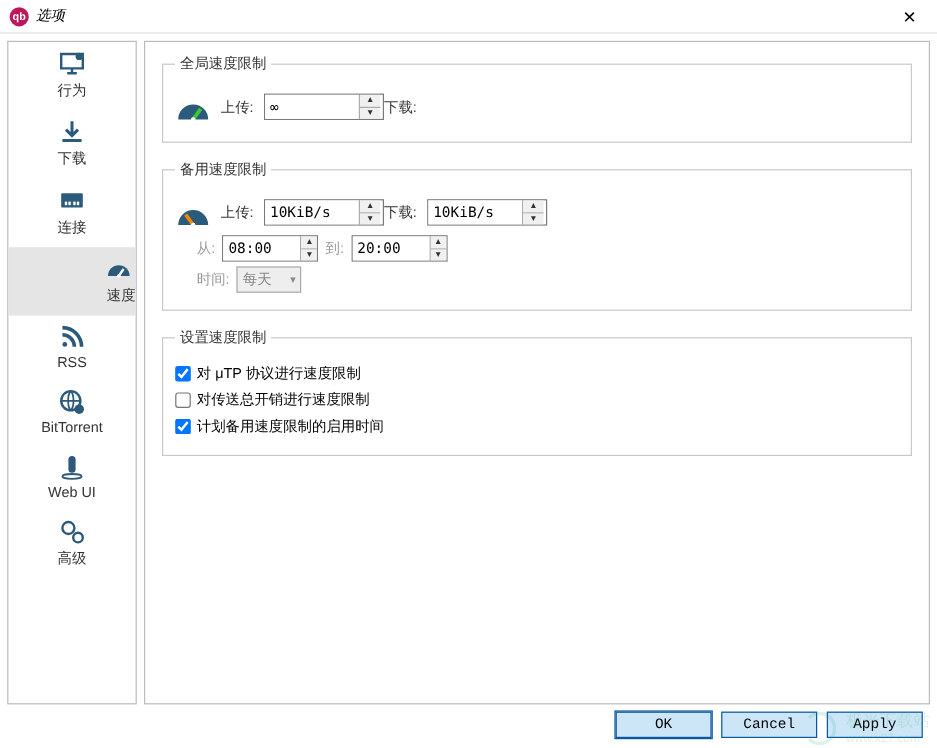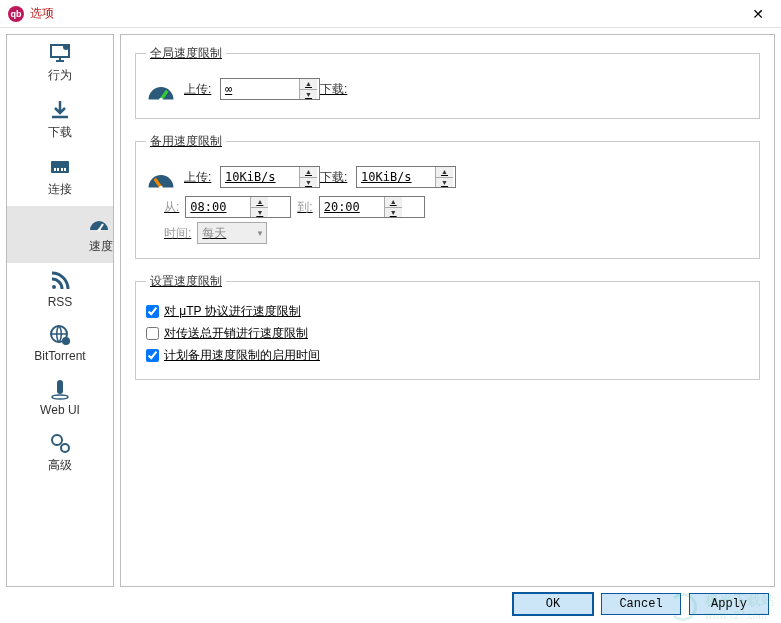--- a/index.html
+++ b/index.html
@@ -1,47 +1,47 @@
 <!DOCTYPE html>
 <html><head>
 <meta charset="utf-8">
 <style>
 * { box-sizing: border-box; margin: 0; padding: 0; }
 body { font-family: "Microsoft YaHei", sans-serif; font-size: 12px; background: #fff; width: 781px; height: 623px; overflow: hidden; position: relative; }
 .titlebar { height: 28px; display: flex; align-items: center; padding: 0 8px; border-bottom: 1px solid #e0e0e0; }
 .titlebar .app-icon { width: 16px; height: 16px; border-radius: 50%; background: #be185d; color: #fff; display: flex; align-items: center; justify-content: center; font-size: 9px; font-weight: bold; margin-right: 6px; }
-.titlebar .title { flex: 1; font-size: 12px; color: #b91c1c; }
+.titlebar .title { flex: 1; font-size: 12px; color: #000000; font-style: italic; }
 .titlebar .close { width: 30px; text-align: center; font-size: 14px; cursor: pointer; }
 .main { display: flex; height: 565px; padding: 6px; gap: 6px; }
 .sidebar { width: 108px; border: 1px solid #bcbcbc; display: flex; flex-direction: column; align-items: center; padding-top: 0; }
 .sidebar-item { width: 100%; display: flex; flex-direction: column; align-items: center; padding: 6px 0 8px; cursor: pointer; }
 .sidebar-item.active { background: #e5e5e5; align-items: flex-end; }
 .sidebar-item .icon-wrap { width: 28px; height: 24px; display: flex; align-items: center; justify-content: center; margin-bottom: 2px; }
 .sidebar-item .icon-wrap svg { width: 26px; height: 24px; fill: #2c5a7a; }
 .sidebar-item .label { font-size: 12px; color: #333; }
-.content { flex: 1; border: 1px solid #bcbcbc; padding: 10px 14px; position: relative; text-decoration: underline; }
+.content { flex: 1; border: 1px solid #bcbcbc; padding: 10px 14px; position: relative; }
 fieldset { border: 1px solid #c9c9c9; margin-bottom: 14px; padding: 8px 10px 10px; }
 legend { font-size: 12px; padding: 0 4px; color: #333; }
 .row { display: flex; align-items: center; margin: 4px 0; }
 .gauge-icon { width: 30px; height: 24px; margin-right: 8px; }
 .rows-col { display: flex; }
 .lbl { width: 36px; text-align: left; color: #333; }
 .spinner { display: flex; align-items: center; width: 100px; height: 22px; border: 1px solid #7a7a7a; background: #fff; position: relative; }
 .spinner.hl { border: 1px solid #2a74d1; outline: 1px solid #2a74d1; }
 .spinner input { border: none; outline: none; width: 78px; height: 20px; padding: 0 4px; font-family: monospace; font-size: 12px; }
 .spinner .btns { width: 18px; height: 20px; border-left: 1px solid #aaa; display: flex; flex-direction: column; }
 .spinner .btns div { flex: 1; display: flex; align-items: center; justify-content: center; font-size: 7px; color: #333; background: #f0f0f0; cursor: pointer; }
 .spinner .btns div:first-child { border-bottom: 1px solid #aaa; }
 .chk { display: flex; align-items: center; margin: 5px 0; }
 .chk input { width: 13px; height: 13px; margin-right: 5px; }
 .sched { margin-left: 18px; }
 .sched .row { gap: 6px; }
-.sched .spinner { width: 106px; }
+.sched .spinner { width: 80px; }
 .sched .spinner input { width: 64px; }
-.sel { width: 70px; height: 22px; border: 1px solid #aaa; background: #eee; display: flex; align-items: center; padding: 0 4px; color: #888; position: relative; }
+.sel { width: 54px; height: 22px; border: 1px solid #aaa; background: #eee; display: flex; align-items: center; padding: 0 4px; color: #888; position: relative; }
 .sel::after { content: "▾"; position: absolute; right: 4px; font-size: 9px; }
 .disabled { color: #999; }
 .footer { position: absolute; bottom: 8px; right: 12px; display: flex; gap: 8px; }
 .btn { width: 80px; height: 22px; border: 1px solid #0a58a0; background: #cde6f7; font-size: 12px; cursor: pointer; font-family: Liberation Mono, monospace; }
 .btn.primary { outline: 1px solid #0a58a0; }
 .watermark { position: absolute; bottom: 2px; right: 6px; opacity: 0.15; pointer-events: none; display: flex; align-items: center; gap: 8px; font-size: 14px; color: #2a5; }
 .watermark .ring { width: 28px; height: 28px; border: 3px solid #2a8; border-radius: 50%; border-left-color: transparent; }
 </style>
 </head>
 <body>

